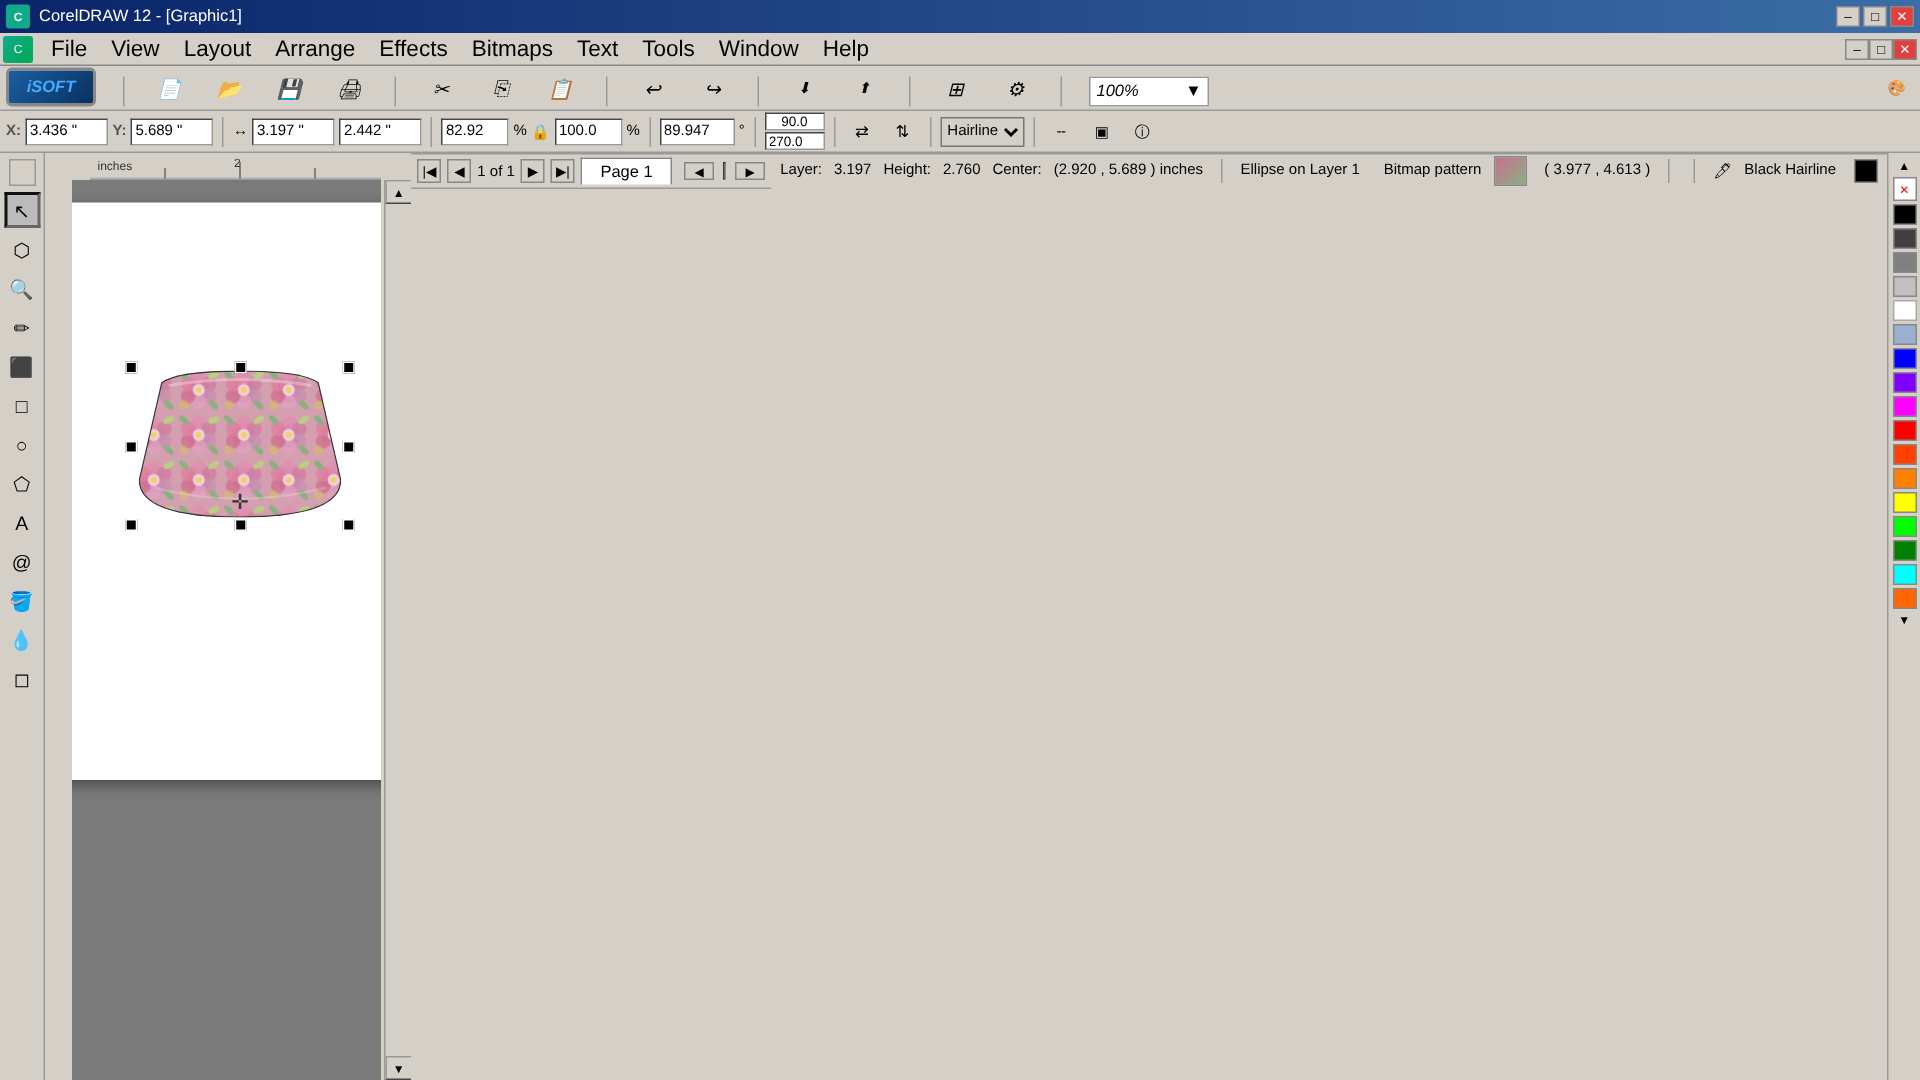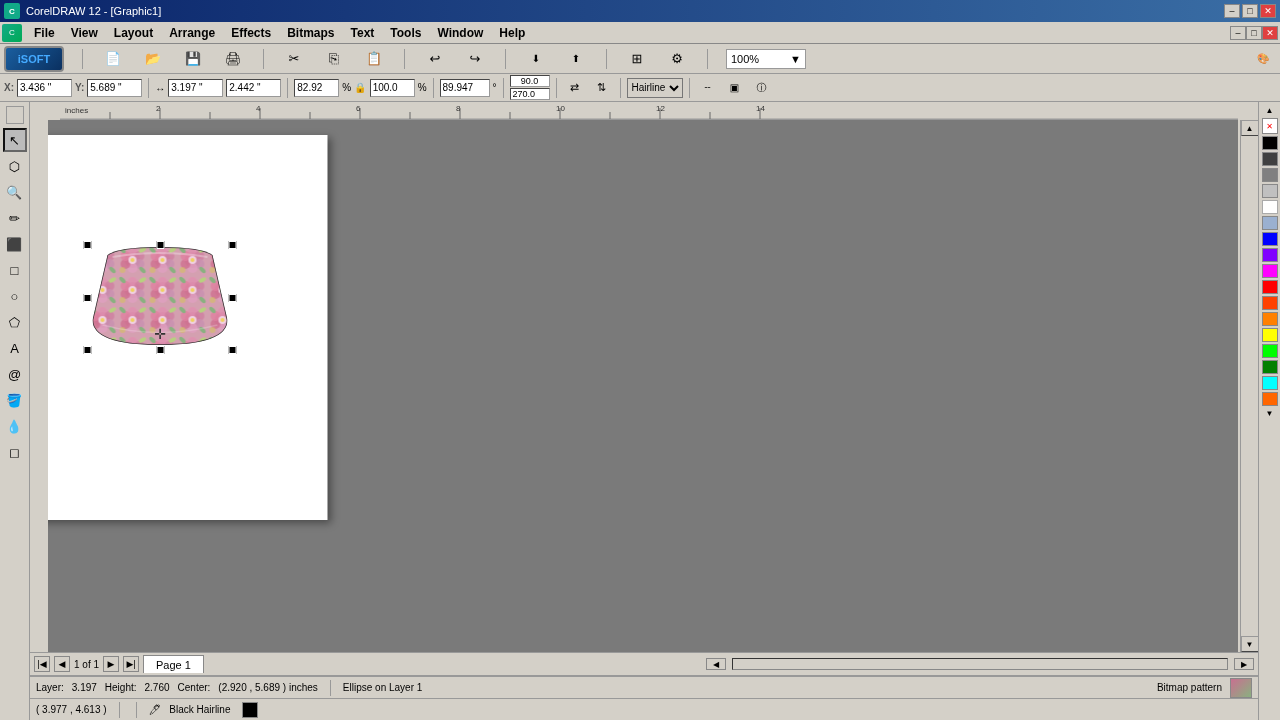--- a/index.html
+++ b/index.html
@@ -34,33 +34,33 @@
       height: 22px;
       background: #d4d0c8;
       display: flex;
       align-items: center;
       border-bottom: 1px solid #888;
       padding: 0 2px;
     }
     .menu-item {
       padding: 2px 8px;
       cursor: pointer;
-      font-size: 12px;
-      font-weight: bold;
+      font-size: 15px;
     }
 
     
     #toolbar1 {
       height: 30px;
       background: #d4d0c8;
       border-bottom: 1px solid #999;
       display: flex;
-      align-items: center;
+      align-items: flex-end;
       padding: 2px 4px;
       gap: 16px;
+      font-style: italic;
     }
     .tb-btn {
       width: 24px; height: 24px;
       background: #d4d0c8;
       border: 1px solid transparent;
       display: flex; align-items: center; justify-content: center;
       cursor: pointer; font-size: 13px;
     }
     .tb-sep { width: 1px; height: 20px; background: #999; margin: 0 2px; }
     .tb-zoom {
@@ -312,21 +312,21 @@
 
     #main-area {
       display: flex;
       flex: 1;
       overflow: hidden;
     }
 
     #center-column {
       flex: 1;
       display: flex;
-      flex-direction: column;
+      flex-direction: row;
       overflow: hidden;
     }
 
     .prop-row { display: flex; align-items: center; gap: 3px; }
 
     
     #toolbar2 {
       height: 28px;
       background: #d4d0c8;
       border-bottom: 1px solid #999;

